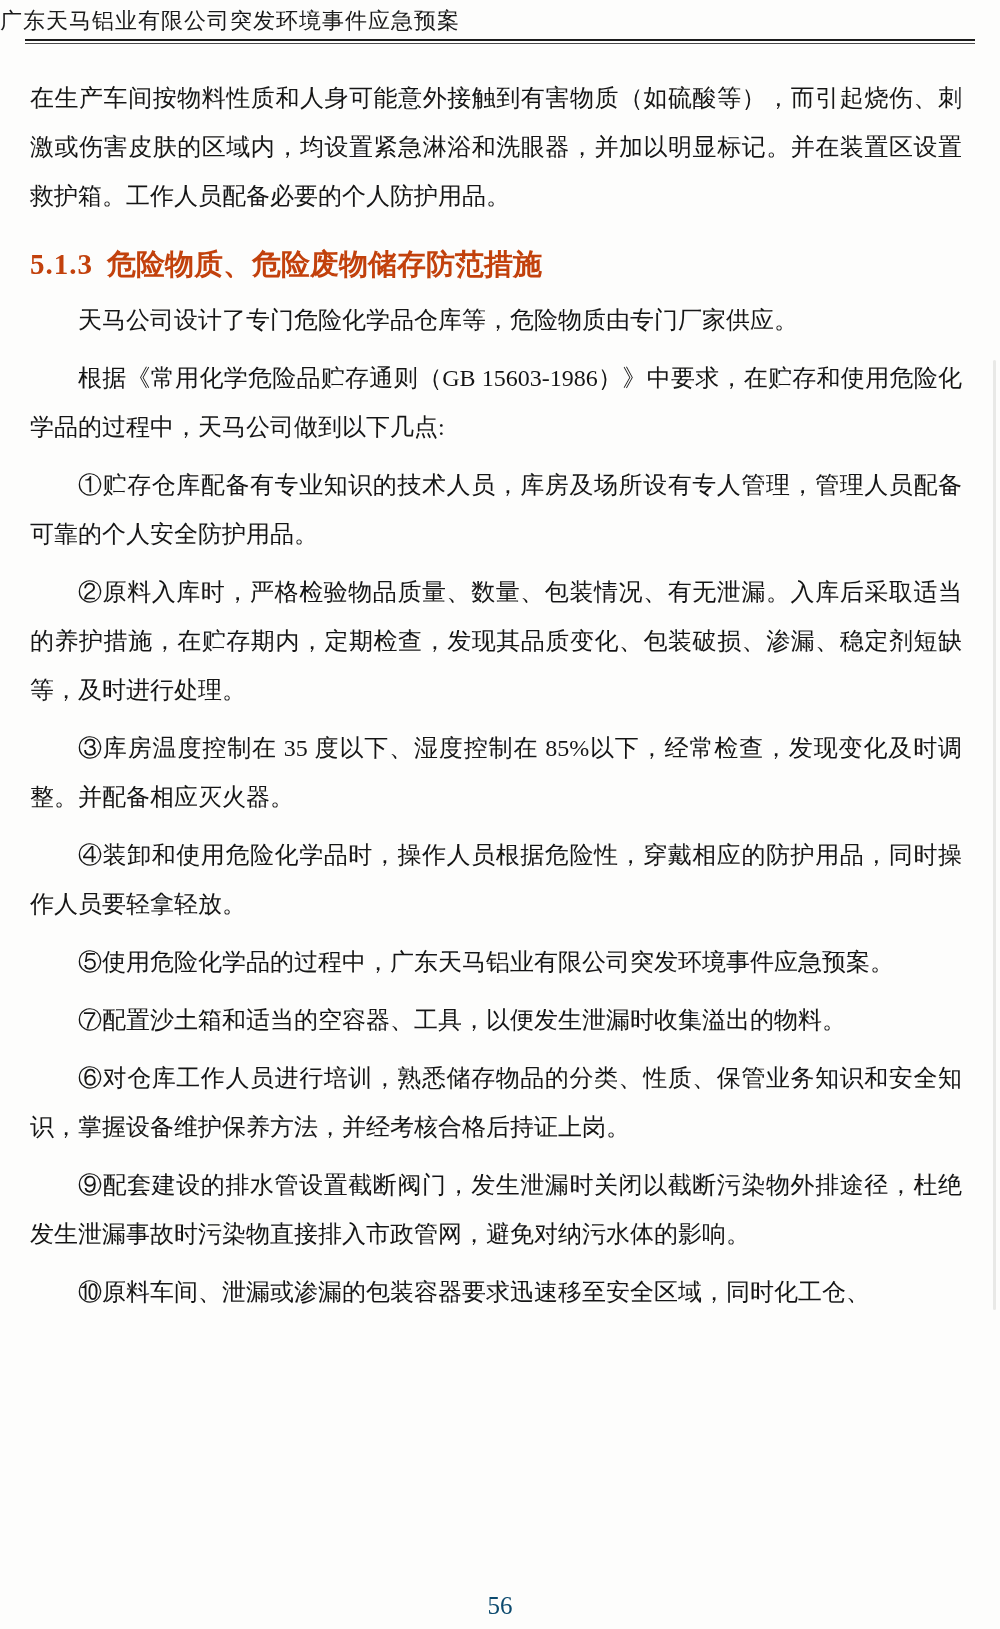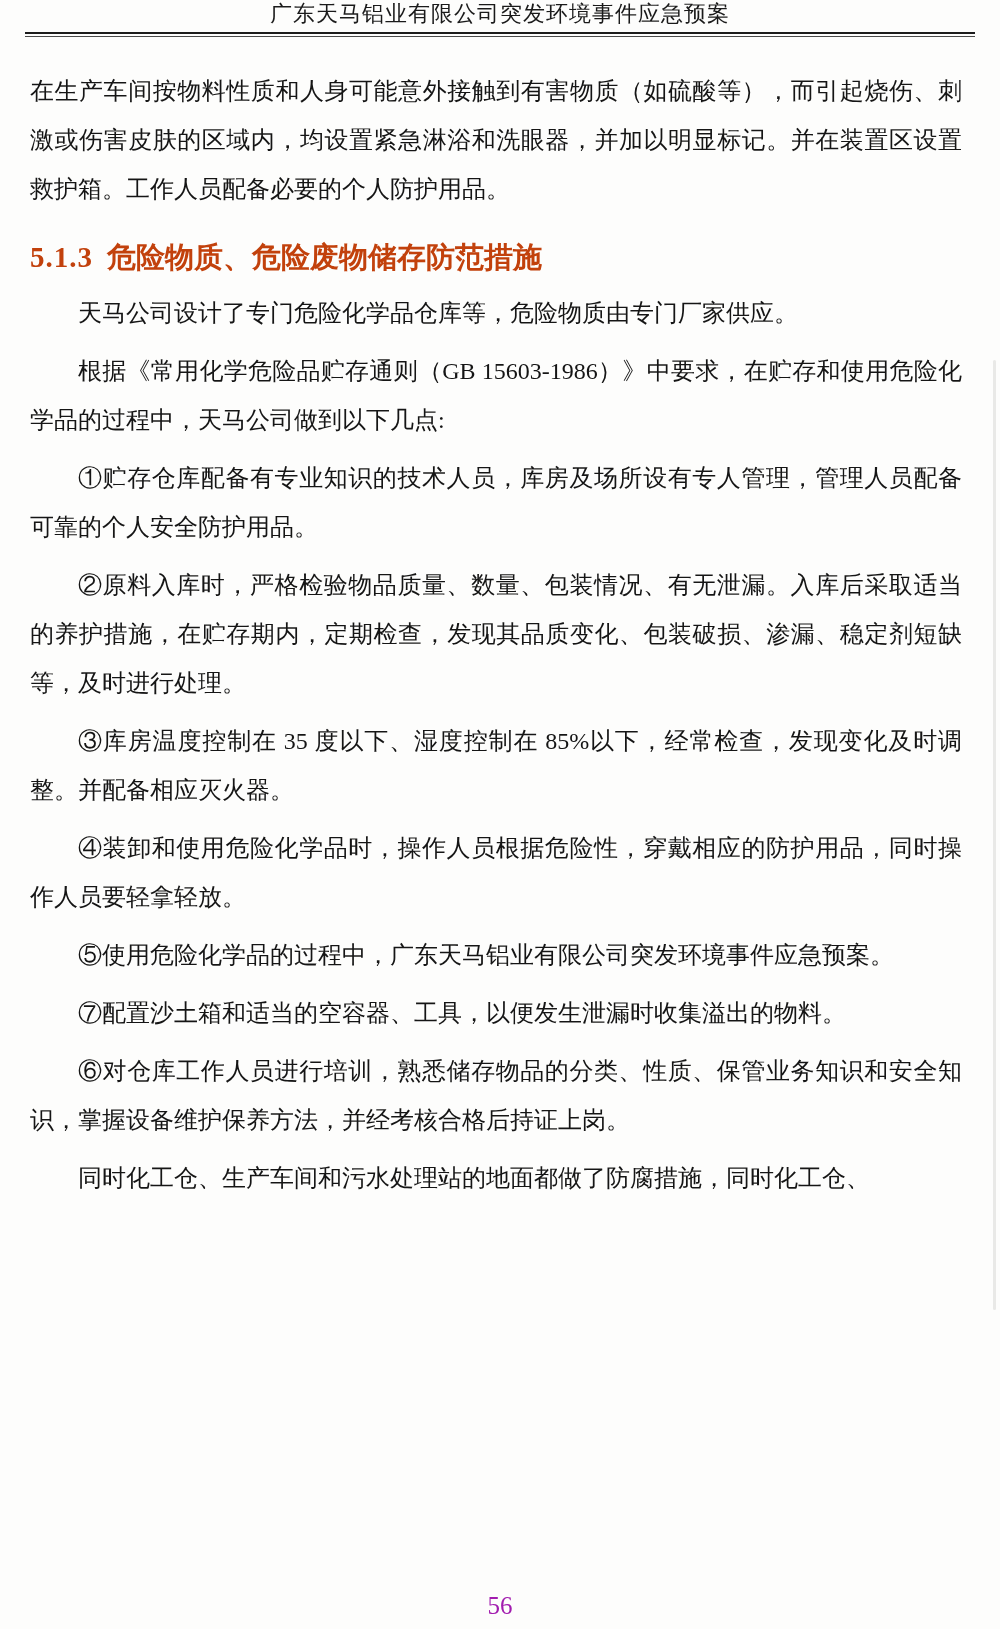--- a/index.html
+++ b/index.html
@@ -11,21 +11,22 @@
     position: relative;
     width: 1000px;
     height: 1629px;
     margin: 0 auto;
     background: #fdfdfc;
     color: #151515;
     font-family: "Liberation Serif", "DejaVu Serif", serif;
     overflow: hidden;
   }
   .doc-header {
-    text-align: center;
+    padding-top: 7px;
+    text-align: left;
     font-size: 22px;
     letter-spacing: 1px;
     line-height: 28px;
     color: #1a1a1a;
   }
   .header-rule {
     margin: 4px 25px 0 25px;
     height: 2px;
     border-top: 2px solid #1c1c1c;
     border-bottom: 1px solid #4a4a4a;
@@ -57,21 +58,21 @@
     margin-right: 14px;
     letter-spacing: 1px;
   }
   .page-number {
     position: absolute;
     left: 0;
     right: 0;
     bottom: 9px;
     text-align: center;
     font-size: 25px;
-    color: #a21caf;
+    color: #0c4a6e;
   }
   .scan-streak {
     position: absolute;
     top: 360px;
     right: 4px;
     width: 3px;
     height: 950px;
     background: #d9d9d6;
     opacity: 0.55;
     border-radius: 2px;
@@ -98,21 +99,22 @@
 
     <p>根据《常用化学危险品贮存通则（GB 15603-1986）》中要求，在贮存和使用危险化学品的过程中，天马公司做到以下几点:</p>
 
     <p>①贮存仓库配备有专业知识的技术人员，库房及场所设有专人管理，管理人员配备可靠的个人安全防护用品。</p>
     <p>②原料入库时，严格检验物品质量、数量、包装情况、有无泄漏。入库后采取适当的养护措施，在贮存期内，定期检查，发现其品质变化、包装破损、渗漏、稳定剂短缺等，及时进行处理。</p>
     <p>③库房温度控制在 35 度以下、湿度控制在 85%以下，经常检查，发现变化及时调整。并配备相应灭火器。</p>
     <p>④装卸和使用危险化学品时，操作人员根据危险性，穿戴相应的防护用品，同时操作人员要轻拿轻放。</p>
     <p>⑤使用危险化学品的过程中，广东天马铝业有限公司突发环境事件应急预案。</p>
     <p>⑦配置沙土箱和适当的空容器、工具，以便发生泄漏时收集溢出的物料。</p>
     <p>⑥对仓库工作人员进行培训，熟悉储存物品的分类、性质、保管业务知识和安全知识，掌握设备维护保养方法，并经考核合格后持证上岗。</p>
-    <p>同时化工仓、生产车间和污水处理站的地面都做了防腐措施，同时化工仓、</p>
+    <p>⑨配套建设的排水管设置截断阀门，发生泄漏时关闭以截断污染物外排途径，杜绝发生泄漏事故时污染物直接排入市政管网，避免对纳污水体的影响。</p>
+    <p>⑩原料车间、泄漏或渗漏的包装容器要求迅速移至安全区域，同时化工仓、</p>
 
   </div>
 
   <div class="scan-streak"></div>
 
   <div class="page-number">56</div>
 
 </div>
 
 </body></html>

